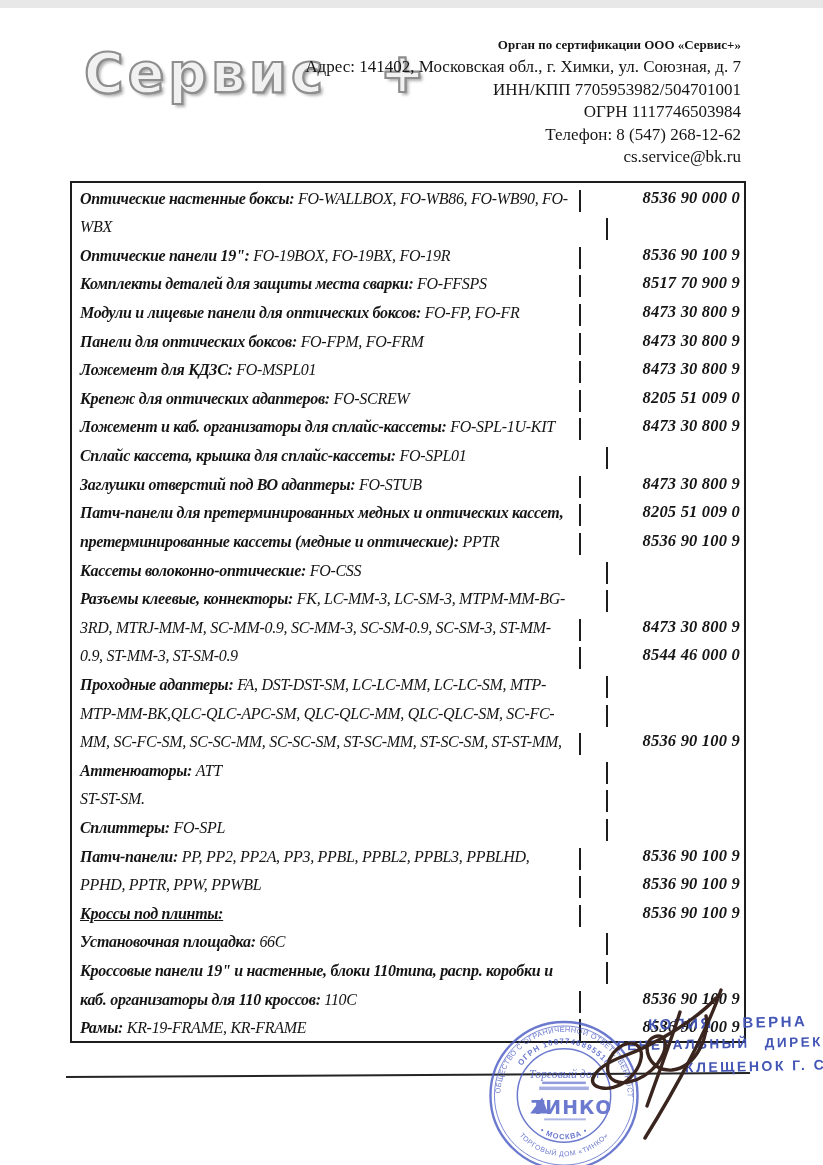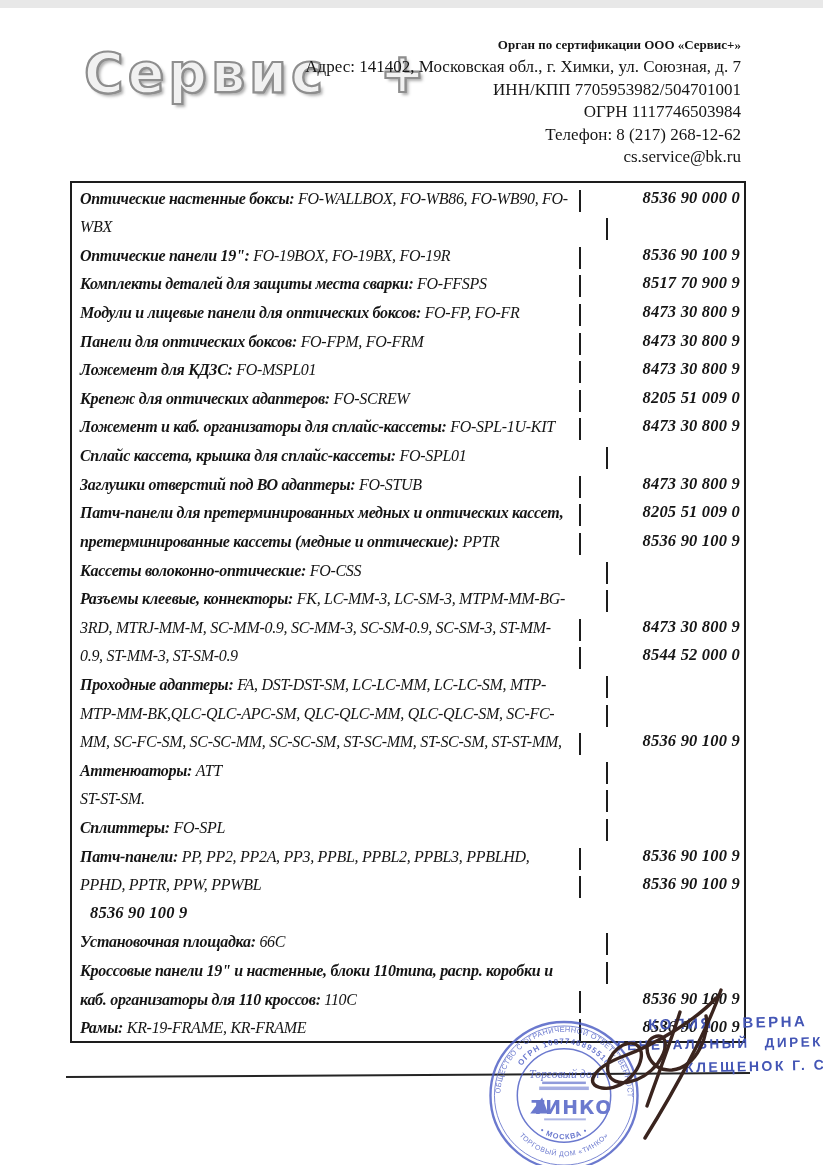--- a/index.html
+++ b/index.html
@@ -63,21 +63,21 @@
 <body>
 
 <div class="page">
 
   <div class="logo">Сервис +</div>
   <div class="header-info">
     <div class="org">Орган по сертификации ООО «Сервис+»</div>
     <div>Адрес: 141402, Московская обл., г. Химки, ул. Союзная, д. 7</div>
     <div>ИНН/КПП 7705953982/504701001</div>
     <div>ОГРН 1117746503984</div>
-    <div>Телефон: 8 (217) 268-12-62</div>
+    <div>Телефон: 8 (547) 268-12-62</div>
     <div>cs.service@bk.ru</div>
   </div>
 
   <div class="doc-table" id="product-table">
       <div class="t-row">
         <div class="t-left"><span class="b">Оптические настенные боксы:</span><span class="r"> FO-WALLBOX, FO-WB86, FO-WB90, FO-</span></div>
         <div class="t-right"><span class="code">8536 90 000 0</span></div>
       </div>
       <div class="t-row">
         <div class="t-left"><span class="r">WBX</span></div>
@@ -134,21 +134,21 @@
       <div class="t-row">
         <div class="t-left"><span class="b">Разъемы клеевые, коннекторы:</span><span class="r"> FK, LC-MM-3, LC-SM-3, MTPM-MM-BG-</span></div>
         <div class="t-right"></div>
       </div>
       <div class="t-row">
         <div class="t-left"><span class="r">3RD, MTRJ-MM-M, SC-MM-0.9, SC-MM-3, SC-SM-0.9, SC-SM-3, ST-MM-</span></div>
         <div class="t-right"><span class="code">8473 30 800 9</span></div>
       </div>
       <div class="t-row">
         <div class="t-left"><span class="r">0.9, ST-MM-3, ST-SM-0.9</span></div>
-        <div class="t-right"><span class="code">8544 52 000 0</span></div>
+        <div class="t-right"><span class="code">8544 46 000 0</span></div>
       </div>
       <div class="t-row">
         <div class="t-left"><span class="b">Проходные адаптеры:</span><span class="r"> FA, DST-DST-SM, LC-LC-MM, LC-LC-SM, MTP-</span></div>
         <div class="t-right"></div>
       </div>
       <div class="t-row">
         <div class="t-left"><span class="r">MTP-MM-BK,QLC-QLC-APC-SM, QLC-QLC-MM, QLC-QLC-SM, SC-FC-</span></div>
         <div class="t-right"></div>
       </div>
       <div class="t-row">
@@ -169,20 +169,21 @@
       </div>
       <div class="t-row">
         <div class="t-left"><span class="b">Патч-панели:</span><span class="r"> PP, PP2, PP2A, PP3, PPBL, PPBL2, PPBL3, PPBLHD,</span></div>
         <div class="t-right"><span class="code">8536 90 100 9</span></div>
       </div>
       <div class="t-row">
         <div class="t-left"><span class="r">PPHD, PPTR, PPW, PPWBL</span></div>
         <div class="t-right"><span class="code">8536 90 100 9</span></div>
       </div>
       <div class="t-row">
+        <div class="t-left"><span class="b u">Кроссы под плинты:</span></div>
         <div class="t-right"><span class="code">8536 90 100 9</span></div>
       </div>
       <div class="t-row">
         <div class="t-left"><span class="b">Установочная площадка:</span><span class="r"> 66C</span></div>
         <div class="t-right"></div>
       </div>
       <div class="t-row">
         <div class="t-left"><span class="b">Кроссовые панели 19" и настенные, блоки 110типа, распр. коробки и</span></div>
         <div class="t-right"></div>
       </div>

